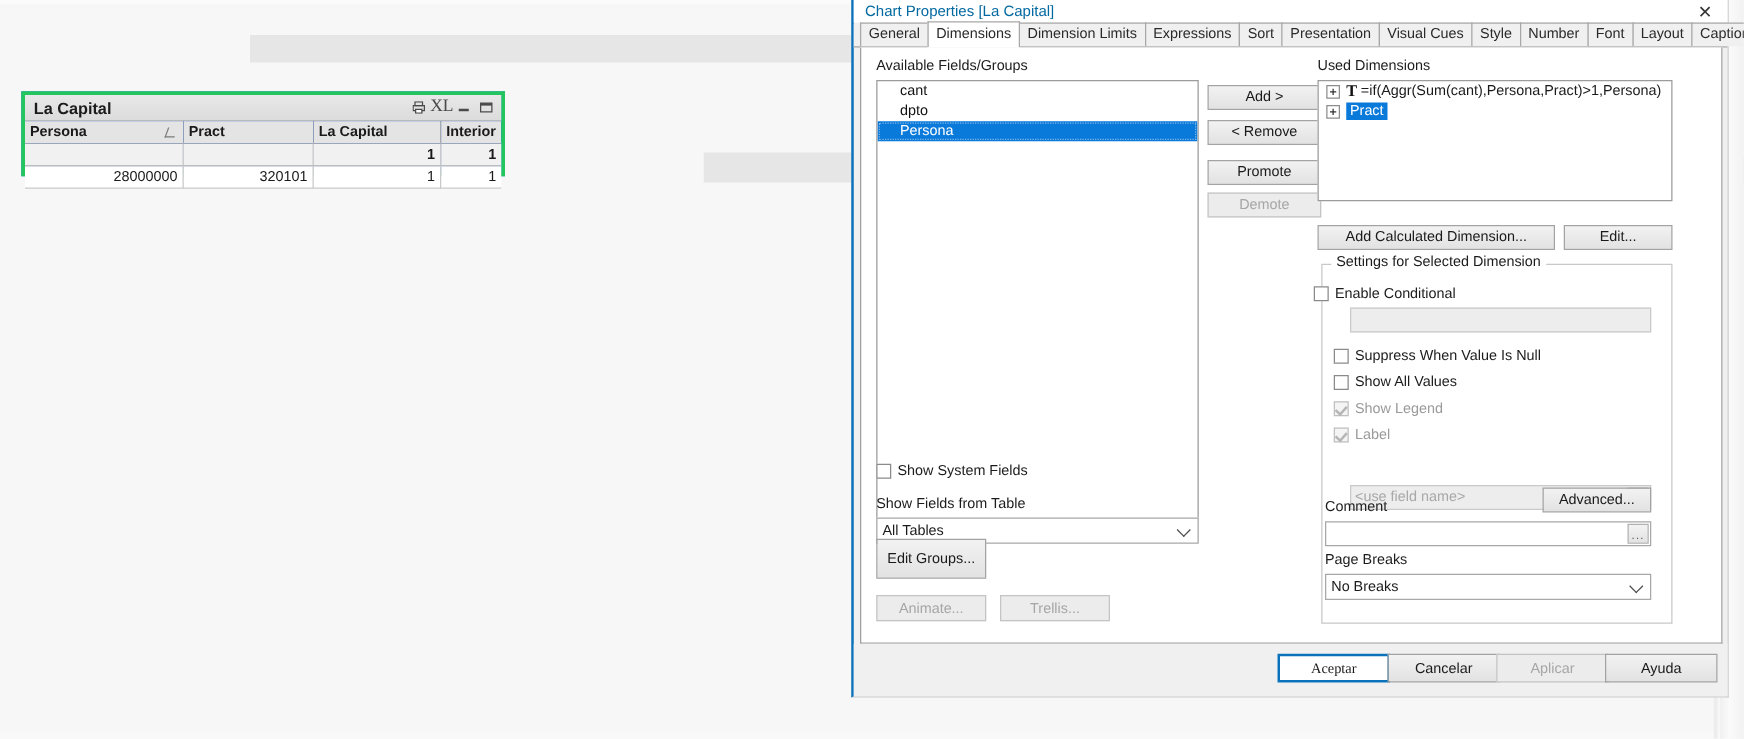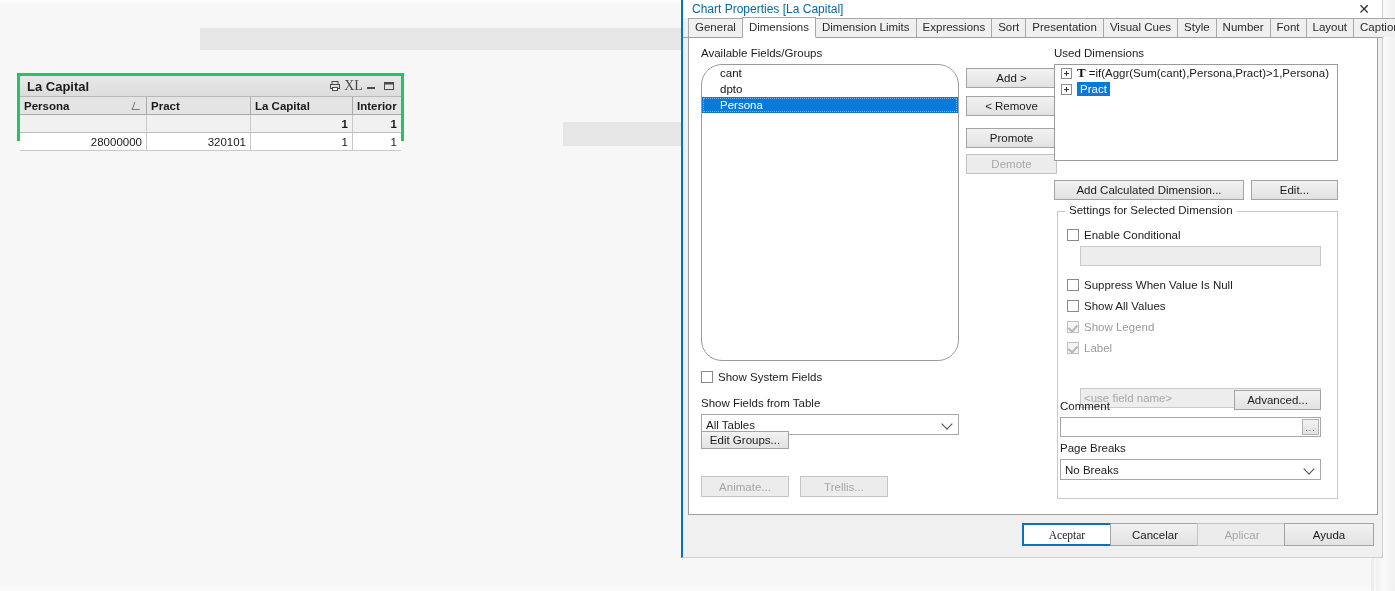--- a/index.html
+++ b/index.html
@@ -508,21 +508,21 @@
     <div class="tab">Number</div>
     <div class="tab">Font</div>
     <div class="tab">Layout</div>
     <div class="tab">Caption</div>
   </div>
 
   <div id="tab-pane">
 
     <div class="pane-label" style="left:12px; top:9px;">Available Fields/Groups</div>
 
-    <div class="listbox" style="left:12px; top:26px; width:258px; height:297px;border-radius:21px;">
+    <div class="listbox" style="left:12px; top:26px; width:258px; height:369px;">
       <div class="list-item">cant</div>
       <div class="list-item">dpto</div>
       <div class="list-item selected">Persona</div>
     </div>
 
     <div class="btn" style="left:277px; top:30px; width:91px; height:20px;">Add &gt;</div>
     <div class="btn" style="left:277px; top:58px; width:91px; height:20px;">&lt; Remove</div>
     <div class="btn" style="left:277px; top:90px; width:91px; height:20px;">Promote</div>
     <div class="btn disabled" style="left:277px; top:116px; width:91px; height:20px;">Demote</div>
 
@@ -540,21 +540,21 @@
       </div>
     </div>
 
     <div class="btn" style="left:365px; top:142px; width:190px; height:20px;">Add Calculated Dimension...</div>
     <div class="btn" style="left:562px; top:142px; width:87px; height:20px;">Edit...</div>
 
     <div class="groupbox" style="left:368px; top:173px; width:281px; height:288px;">
       <span class="gb-title">Settings for Selected Dimension</span>
     </div>
 
-    <div class="cbrow" style="left:378px; top:191px;">
+    <div class="cbrow" style="left:362px; top:191px;">
       <span class="cbox"></span>
       <span>Enable Conditional</span>
     </div>
 
     <div class="textinput disabled" style="left:391px; top:208px; width:241px; height:20px;">
       <span></span>
     </div>
 
     <div class="cbrow" style="left:378px; top:241px;">
       <span class="cbox"></span>
@@ -602,21 +602,21 @@
       <span>Show System Fields</span>
     </div>
 
     <div class="pane-label" style="left:12px; top:359px;">Show Fields from Table</div>
 
     <div class="combo" style="left:12px; top:376px; width:258px; height:21px;">
       <span>All Tables</span>
       <span class="arrow"></span>
     </div>
 
-    <div class="btn" style="left:12px; top:393px; width:88px; height:18px;">Edit Groups...</div>
+    <div class="btn" style="left:12px; top:393px; width:88px; height:32px;">Edit Groups...</div>
 
     <div class="btn disabled" style="left:12px; top:438px; width:88px; height:21px;">Animate...</div>
     <div class="btn disabled" style="left:111px; top:438px; width:88px; height:21px;">Trellis...</div>
   </div>
 
   <div id="button-bar">
     <div class="btn default-focus" style="left:339px; top:8px; width:90px; height:23px;">Aceptar</div>
     <div class="btn" style="left:427px; top:8px; width:90px; height:23px;">Cancelar</div>
     <div class="btn disabled" style="left:514px; top:8px; width:90px; height:23px;">Aplicar</div>
     <div class="btn" style="left:601px; top:8px; width:90px; height:23px;">Ayuda</div>

